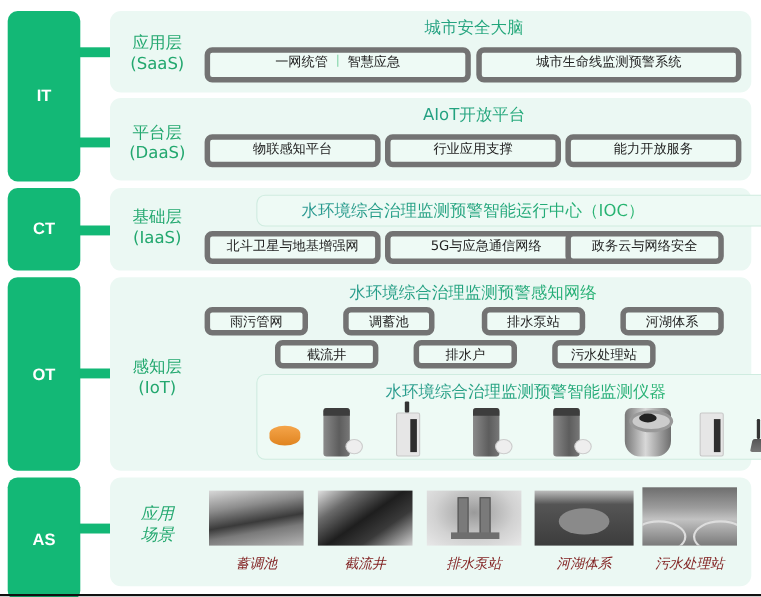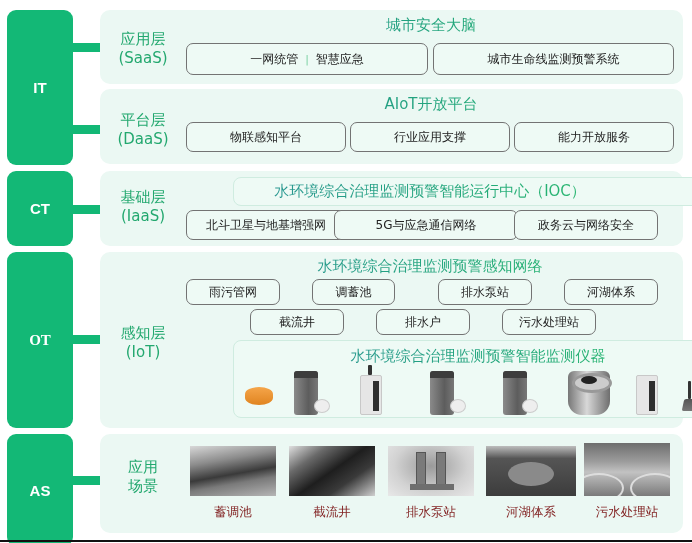--- a/index.html
+++ b/index.html
@@ -21,23 +21,23 @@
   }
   .layer-label {
     position: absolute; color: #23a86f; font-size: 15px; line-height: 19px; text-align: center;
   }
   .title-grad {
     position: absolute; text-align: center; font-size: 15px; line-height: 18px;
     background: linear-gradient(90deg, #2a8f9a 0%, #21a67a 55%, #2dc268 100%);
     -webkit-background-clip: text; background-clip: text; color: transparent;
   }
   .box {
-    position: absolute; border: 1px solid #737373; border-radius: 7px;
+    position: absolute; border: 5px solid #737373; border-radius: 7px;
     background: #eefaf5; font-size: 12px; color: #222;
-    display: flex; align-items: center; justify-content: center;
+    display: flex; align-items: flex-start; justify-content: center;
   }
   .sep { color: #7fd3a6; margin: 0 7px; font-size: 11px; }
   .frame {
     position: absolute; border: 1px solid #cfece0; border-radius: 8px; background: #eefaf5; margin-left: 47px;
   }
 
   
   .dev { position: absolute; }
   .puck { width: 28px; height: 18px; background: linear-gradient(#f5a54a, #e08420); border-radius: 50% / 40%; }
   .tower { width: 24px; height: 44px; background: linear-gradient(90deg,#8a8a8a,#5d5d5d 60%,#777); border-radius: 3px; }
@@ -62,21 +62,21 @@
     <span>IT</span>
   </div>
 <div class="conn" style="top:43px;"></div>
 <div class="conn" style="top:125px;"></div>
 
 <div class="tag" style="top:171px;height:75px;">
     <span>CT</span>
   </div>
 <div class="conn" style="top:205px;"></div>
 
-<div class="tag" style="top:252px;height:176px;font-family:Liberation Serif, serif;">
+<div class="tag" style="top:252px;height:176px;">
     <span>OT</span>
   </div>
 <div class="conn" style="top:335px;"></div>
 
 <div class="tag" style="top:434px;height:112px;">
     <span>AS</span>
   </div>
 <div class="conn" style="top:476px;"></div>
 
 <div class="panel" style="top:10px;height:74px;">
@@ -115,21 +115,21 @@
 <div class="panel" style="top:171px;height:75px;">
   <div class="layer-label" style="left:10px;top:17px;width:66px;">
     <div>基础层</div>
     <div>(IaaS)</div>
   </div>
   <div class="frame" style="left:86px;top:6px;width:488px;height:29px;"></div>
   <div class="title-grad" style="left:86px;top:11px;width:488px;">水环境综合治理监测预警智能运行中心（IOC）</div>
   <div class="box" style="left:86px;top:39px;width:160px;height:30px;">
       <span>北斗卫星与地基增强网</span>
     </div>
-  <div class="box" style="left:234px;top:39px;width:184px;height:30px;">
+  <div class="box" style="left:250px;top:39px;width:184px;height:30px;">
       <span>5G与应急通信网络</span>
     </div>
   <div class="box" style="left:414px;top:39px;width:144px;height:30px;">
       <span>政务云与网络安全</span>
     </div>
 </div>
 
 <div class="panel" style="top:252px;height:176px;">
   <div class="layer-label" style="left:10px;top:72px;width:66px;">
     <div>感知层</div>
@@ -180,21 +180,21 @@
     <div class="dev cyl" style="left:334px;top:30px;"></div>
 
     <div class="dev whitebox" style="left:402px;top:34px;"></div>
 
     <div class="dev router" style="left:449px;top:58px;"></div>
     <div class="antenna" style="left:454px;top:40px;height:18px;width:3px;"></div>
     <div class="antenna" style="left:472px;top:40px;height:18px;width:3px;"></div>
   </div>
 </div>
 
-<div class="panel" style="top:434px;height:99px;">
+<div class="panel" style="top:434px;height:99px;font-style:italic;">
   <div class="layer-label" style="left:10px;top:24px;width:66px;">
     <div>应用</div>
     <div>场景</div>
   </div>
 
   <div class="photo" style="left:90px;top:12px;background:linear-gradient(170deg,#d8d8d8 0%,#8c8c8c 30%,#3a3a3a 55%,#7a7a7a 70%,#b5b5b5 100%);"></div>
   <div class="cap" style="left:83px;top:70px;">蓄调池</div>
 
   <div class="photo" style="left:189px;top:12px;background:linear-gradient(145deg,#e0e0e0 0%,#6a6a6a 25%,#1e1e1e 50%,#3a3a3a 70%,#d0d0d0 100%);"></div>
   <div class="cap" style="left:182px;top:70px;">截流井</div>

